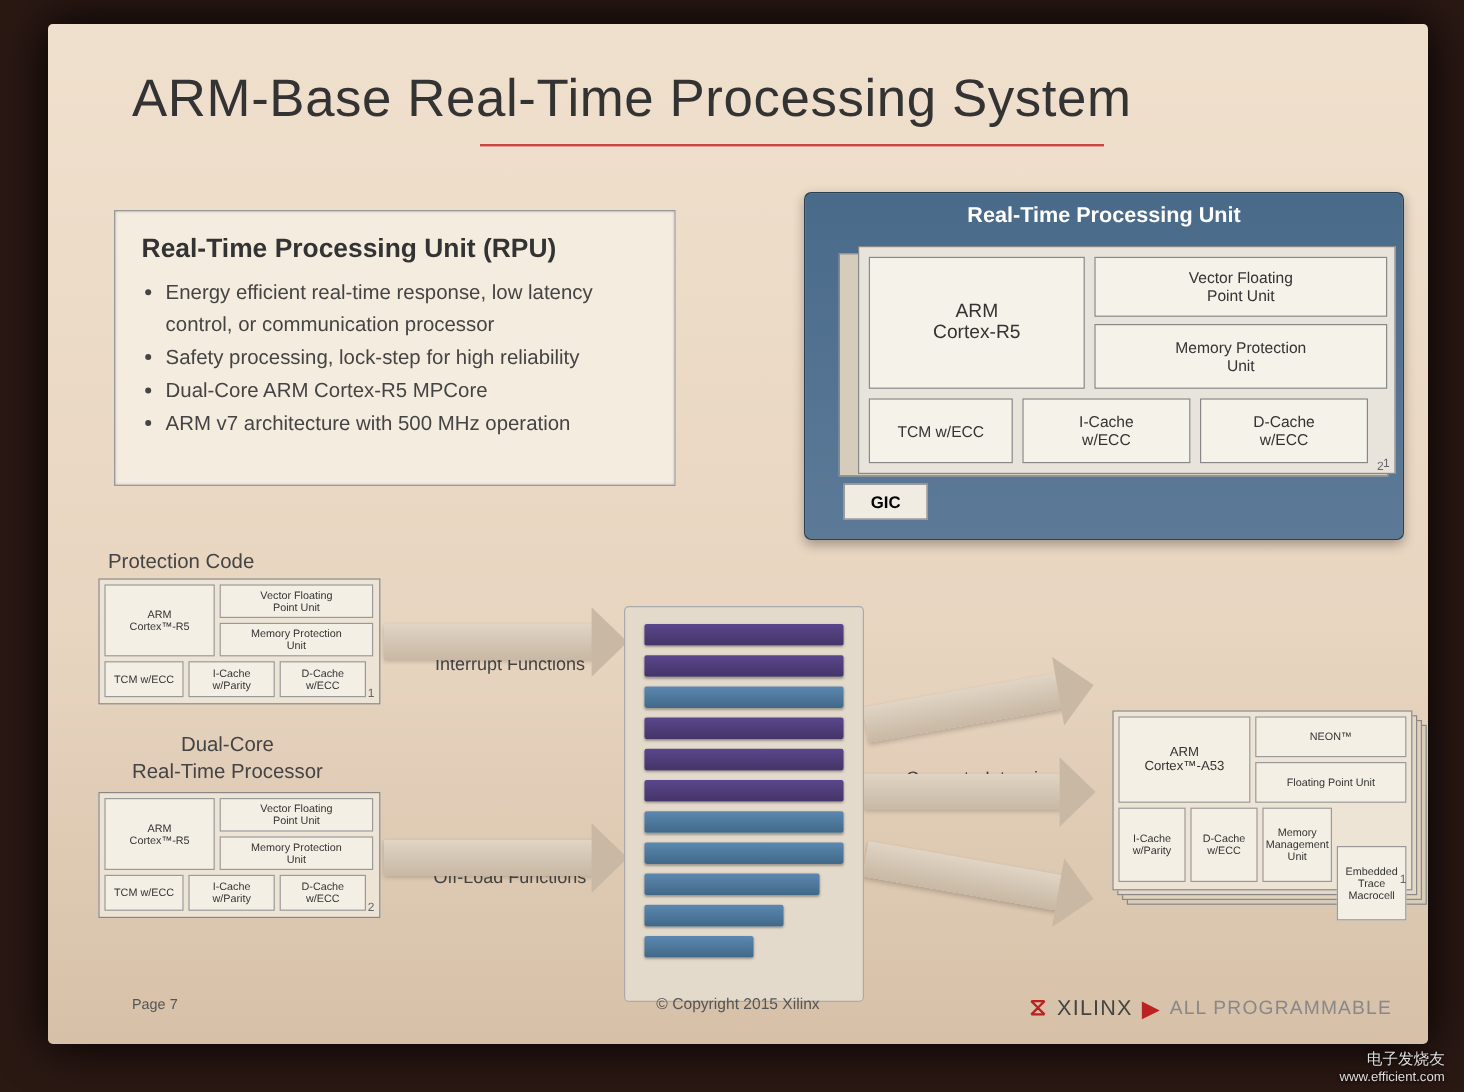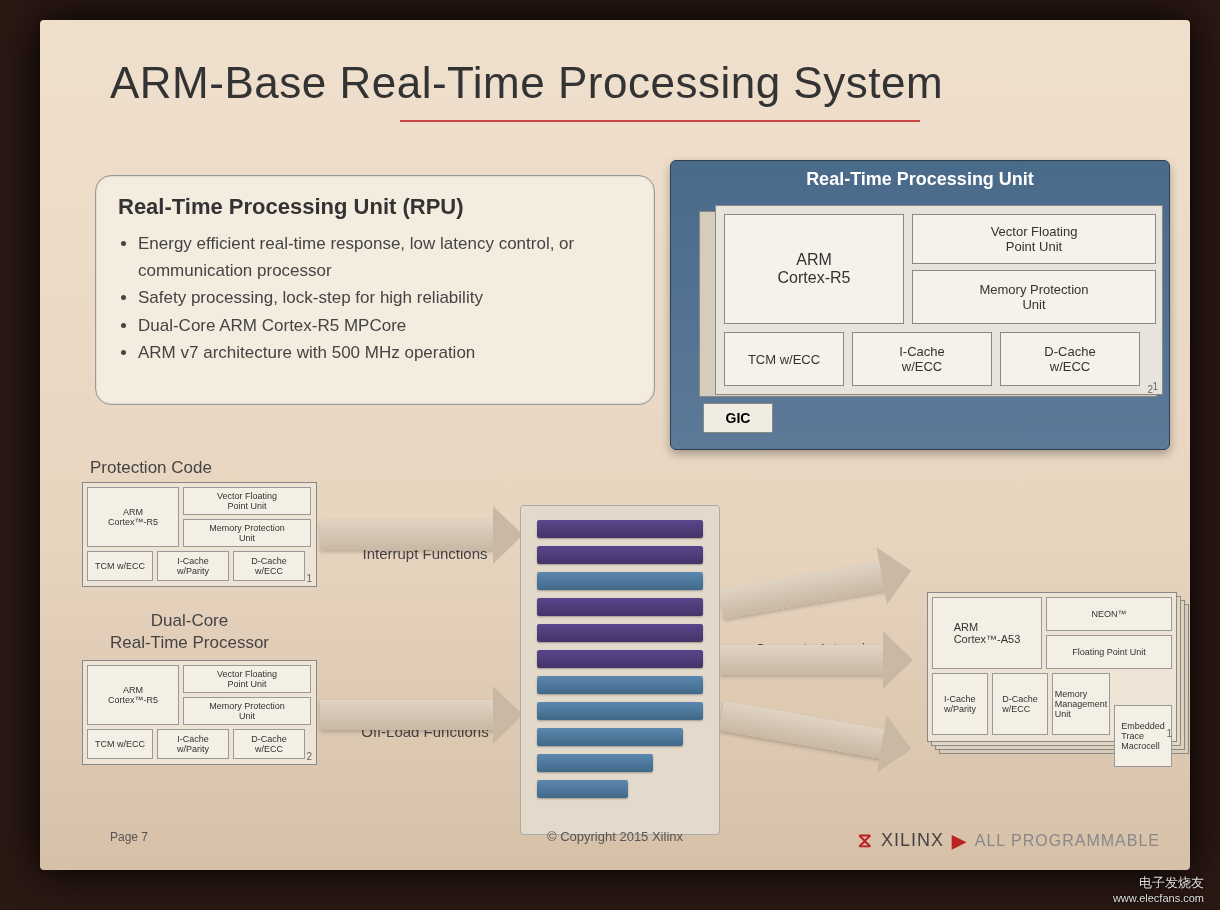--- a/index.html
+++ b/index.html
@@ -30,24 +30,24 @@
     position: absolute;
     top: 100px; left: 360px;
     width: 520px; height: 2px;
     background: #c44;
   }
 
   
   .rpu-box {
     position: absolute;
     top: 155px; left: 55px;
-    width: 560px; height: 230px;
+    width: 468px; height: 230px;
     background: #f5ece0;
     border: 1px solid #999;
-    border-radius: 16px;
+    border-radius: 0;
     padding: 18px 22px;
     box-shadow: inset 0 0 2px #aaa;
   }
   .rpu-title {
     font-size: 22px;
     font-weight: bold;
     color: #333;
     margin-bottom: 10px;
   }
   .rpu-list { list-style: disc; margin-left: 20px; }
@@ -166,21 +166,21 @@
   .quad-core {
     position: absolute;
     top: 560px; left: 875px;
     width: 250px; height: 150px;
     background: #eee4d6;
     border:1px solid #888;
   }
   .quad-core .qbox {
     position:absolute; background:#f4efe5; border:1px solid #999;
     font-size:9px; color:#333;
-    display:flex; align-items:center; justify-content:center; 
+    display:flex; align-items:center; justify-content:center; text-align:center;
   }
   .page-num { position:absolute; left:70px; bottom:26px; font-size:12px; color:#555;}
   .copyright { position:absolute; left:50%; transform:translateX(-50%); bottom:26px; font-size:13px; color:#555;}
   .brand {
     position:absolute; right:30px; bottom:18px;
     display:flex; align-items:center; gap:8px;
     font-size:18px; letter-spacing:1px; color:#444;
   }
   .brand .xlogo { color:#b22; font-weight:bold; font-size:20px; }
   .brand .chev { color:#b22; font-weight:bold; }
@@ -333,14 +333,14 @@
   <div class="brand">
     <span class="xlogo">⧖</span>
     <span>XILINX</span>
     <span class="chev">▶</span>
     <span class="tagline">ALL PROGRAMMABLE</span>
   </div>
 </div>
 
 <div class="watermark">
   <div class="cn">电子发烧友</div>
-  <div>www.elecfans.com</div>
+  <div>www.efficient.com</div>
 </div>
 
 </body></html>

